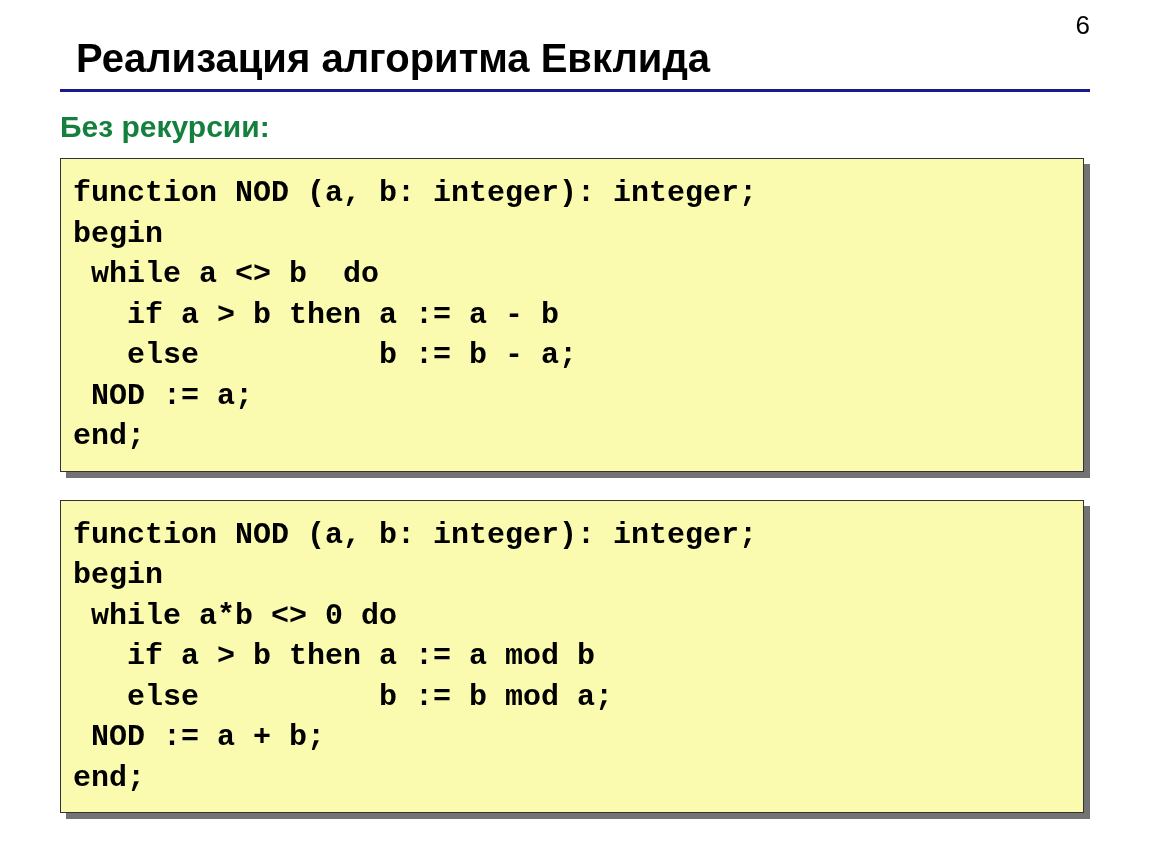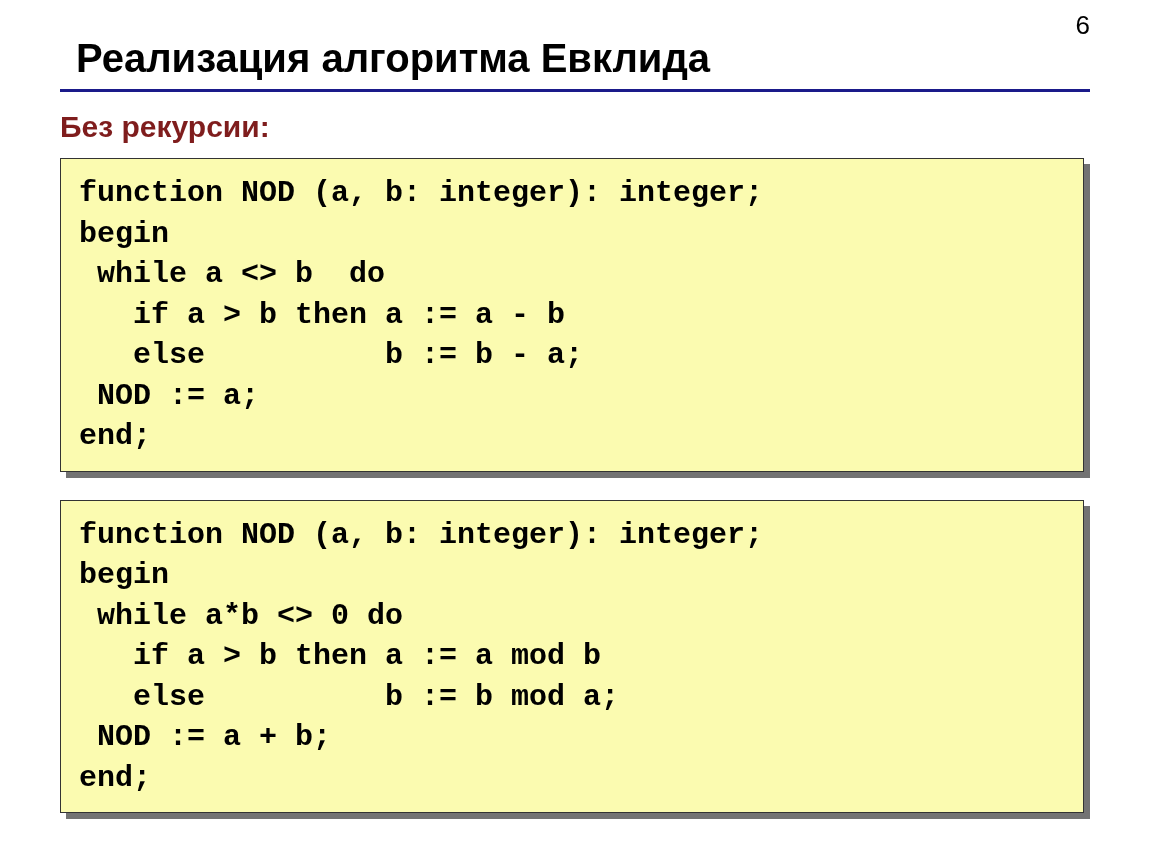--- a/index.html
+++ b/index.html
@@ -33,28 +33,28 @@
     margin: 12px 0 8px 16px;
   }
   .title-rule {
     border: none;
     border-top: 3px solid #1a1a8a;
     margin: 0 0 18px 0;
   }
   .subheading {
     font-size: 30px;
     font-weight: bold;
-    color: #7f1d1d;
+    color: #15803d;
     margin: 10px 0 14px 0;
   }
   .code-box {
     background: #fbfbb0;
     border: 1px solid #333;
     box-shadow: 6px 6px 0 0 rgba(0,0,0,0.55);
-    padding: 14px 18px;
+    padding: 14px 12px;
     margin: 0 6px 28px 0;
     font-family: "Courier New", Courier, monospace;
     font-size: 30px;
     font-weight: bold;
     line-height: 1.35;
     white-space: pre;
     color: #000;
   }
 </style>
 </head>

